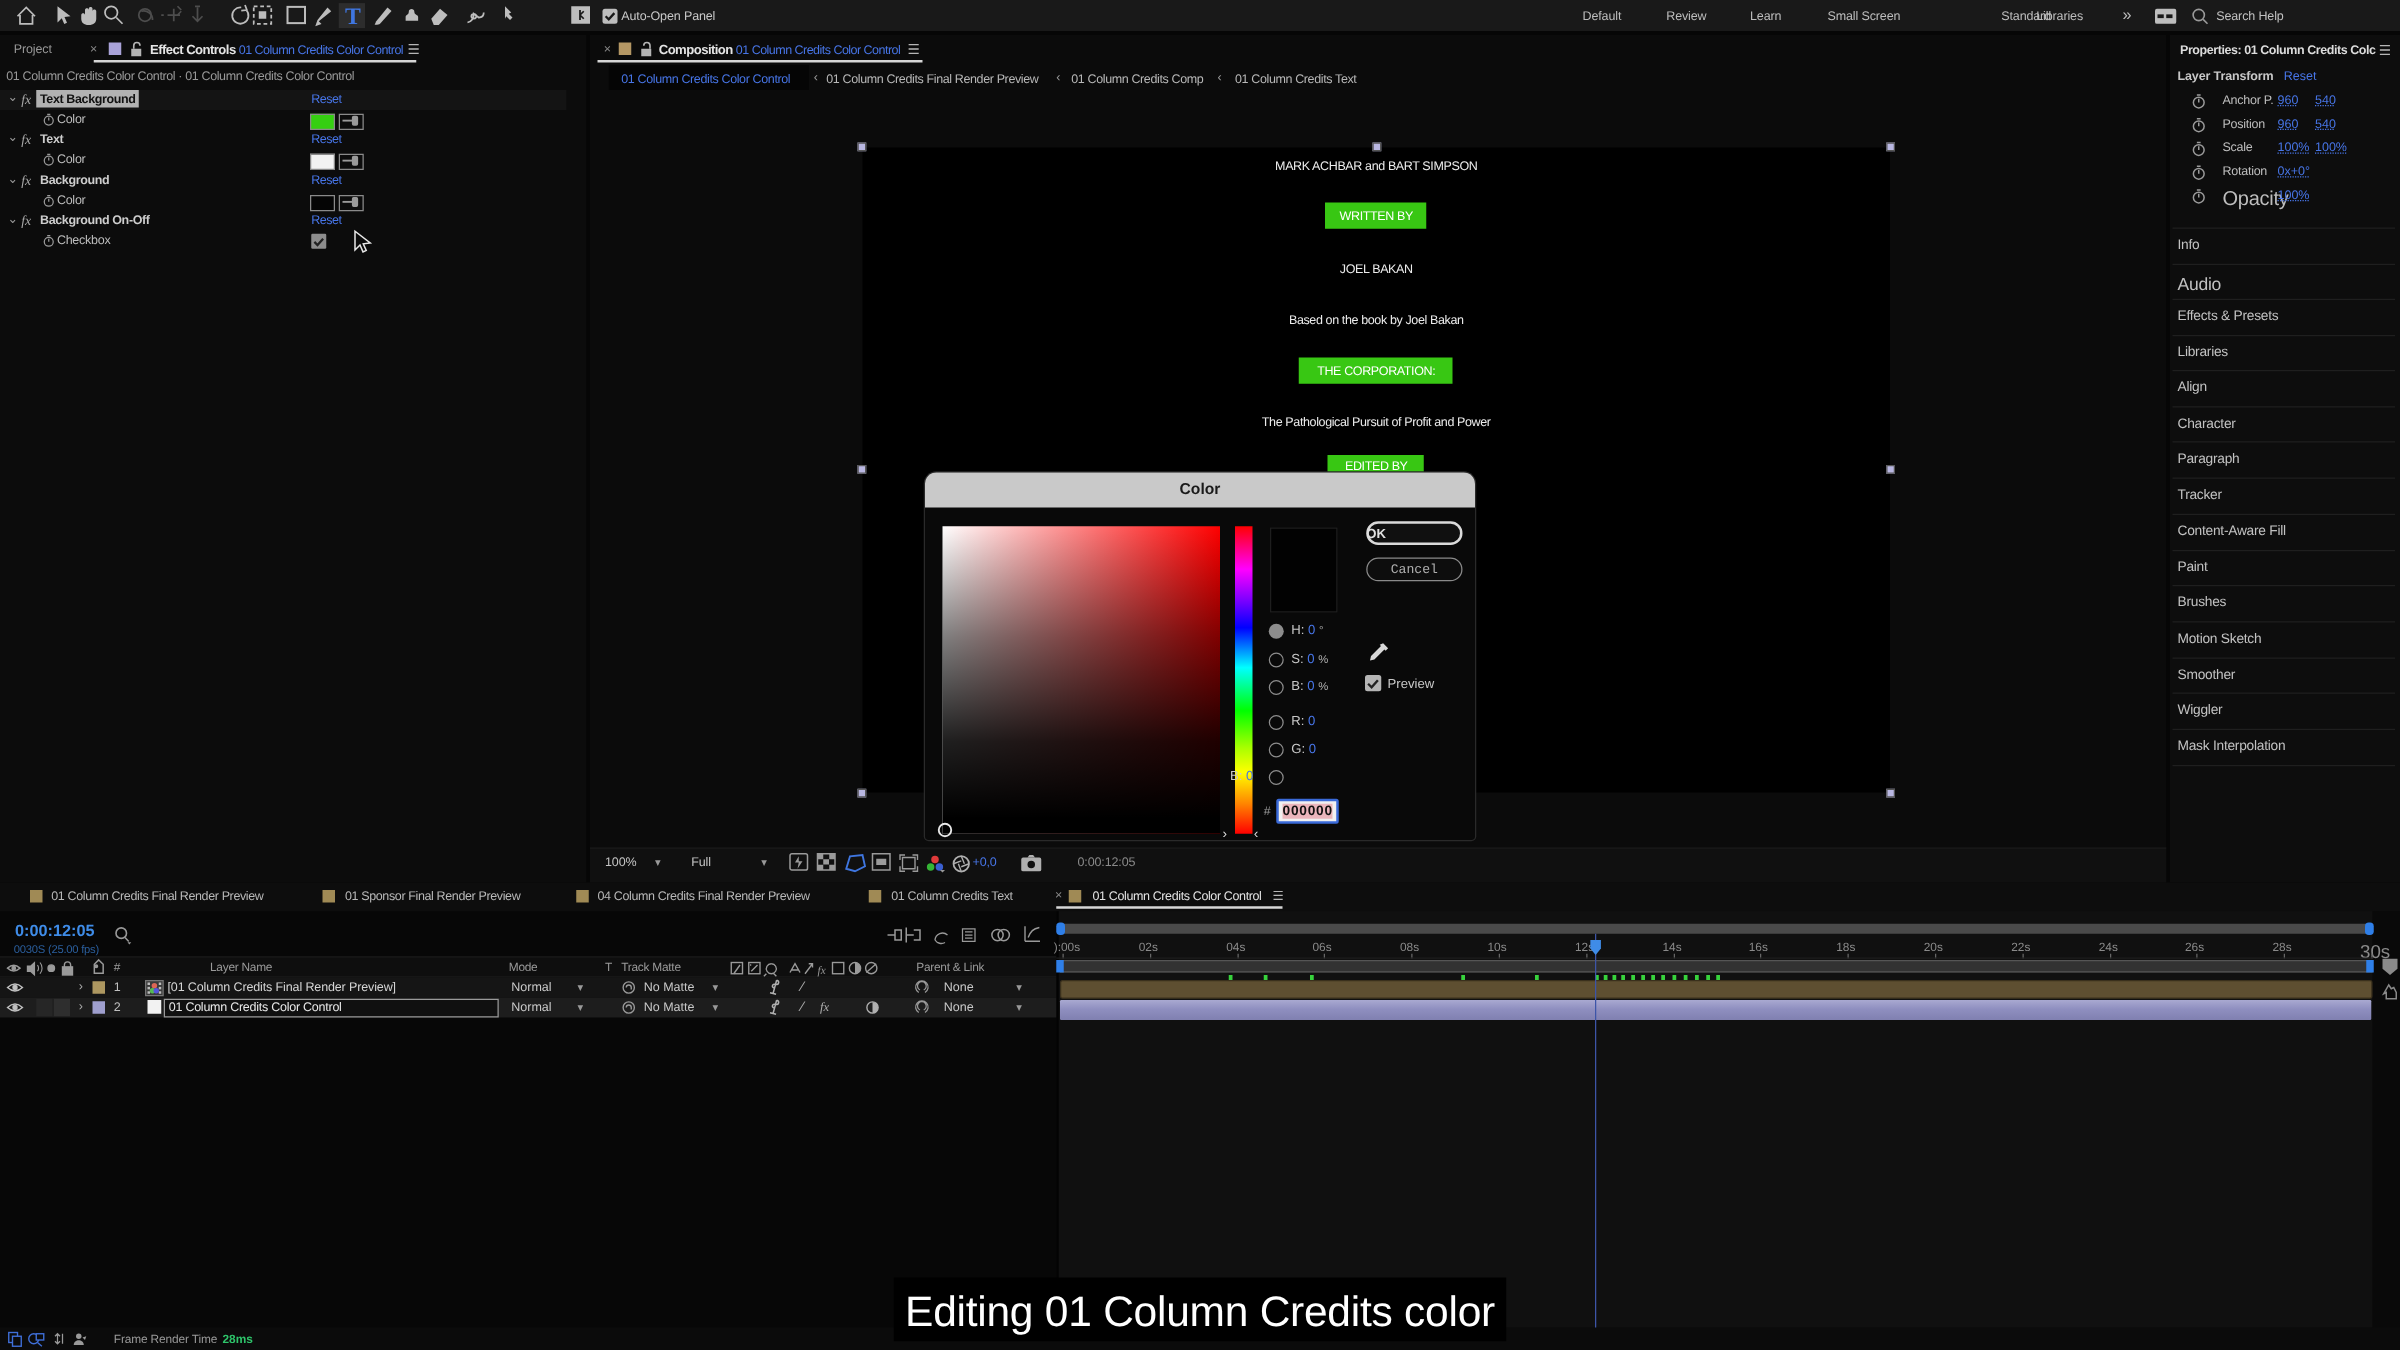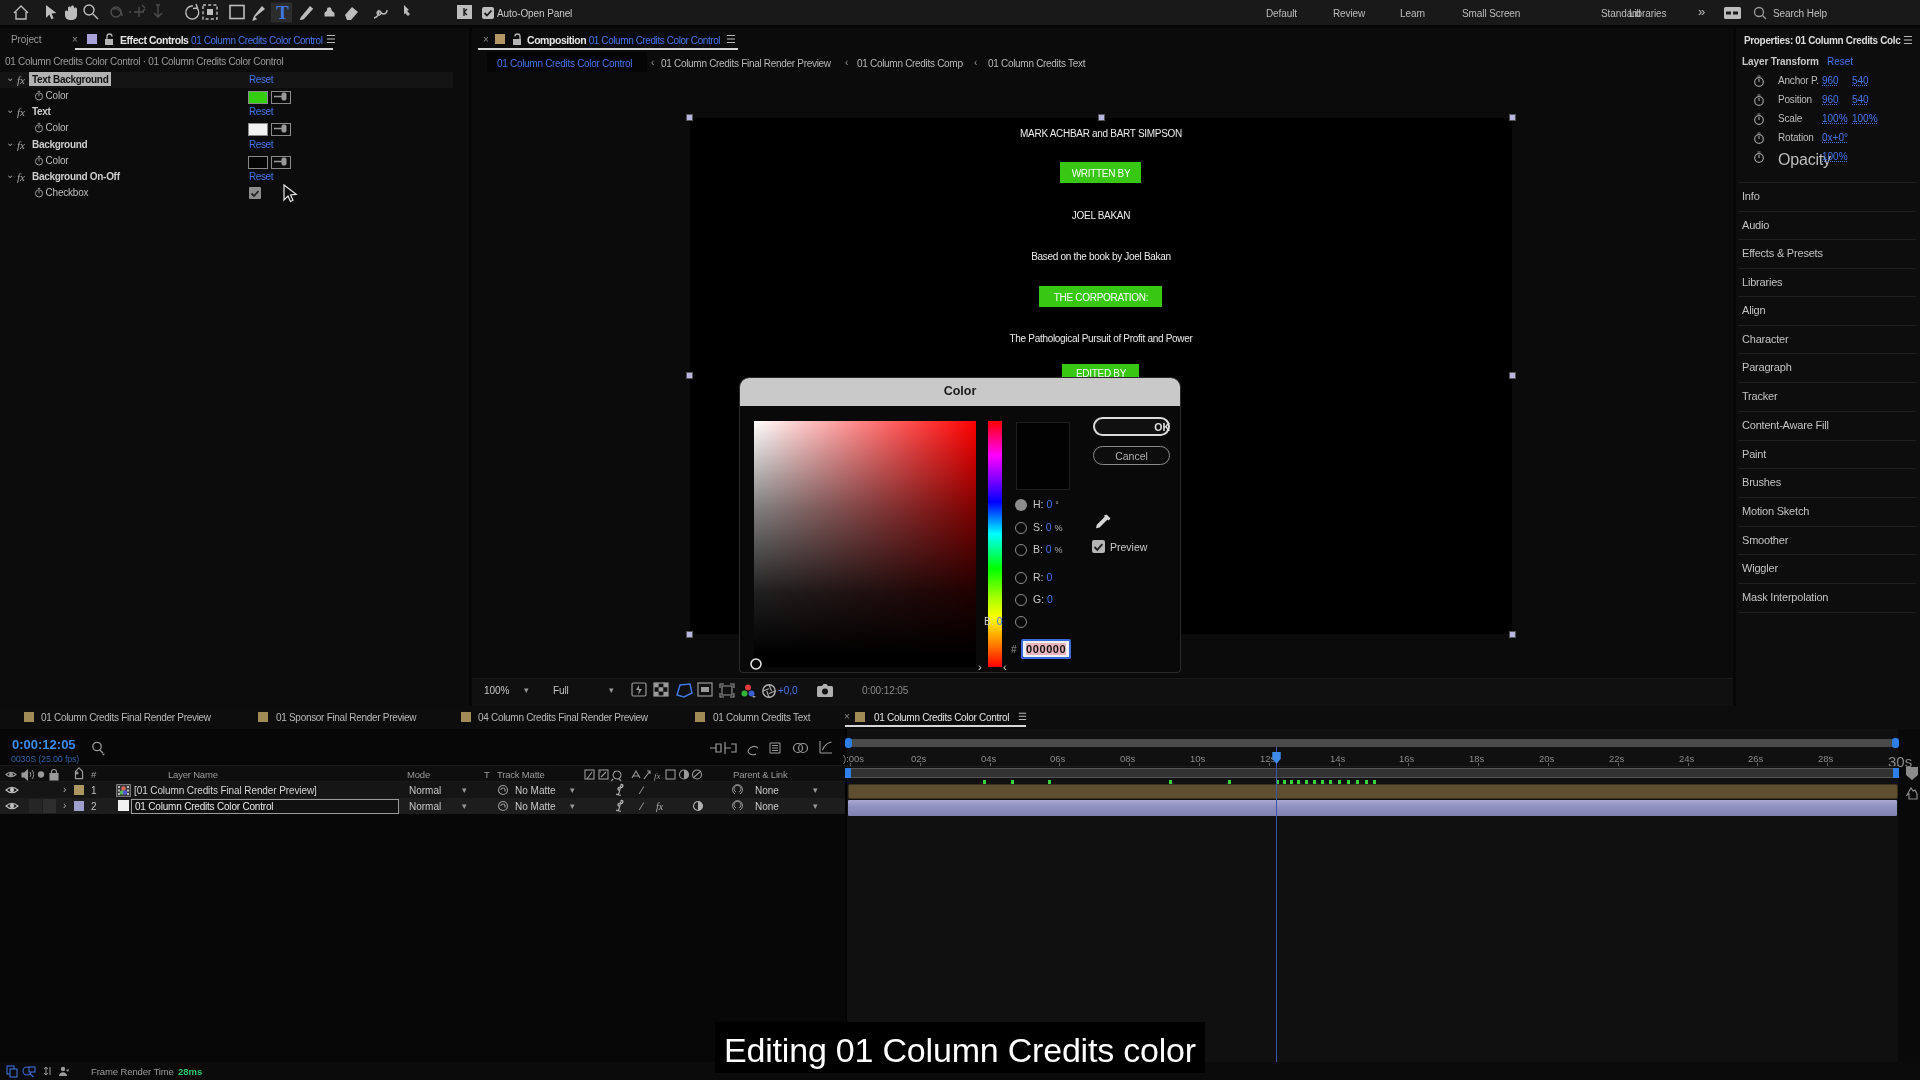--- a/index.html
+++ b/index.html
@@ -180,21 +180,21 @@
 <div class="tx" style="left:1822px;top:132px;font-size:10px;color:#4775e7;text-decoration:underline;text-decoration-style:dotted;">0x+0°</div>
 <svg width="12" height="13" style="left:1753px;top:151px" viewBox="0 0 12 13" fill="none" stroke="#9a9a9a" stroke-width="1.2">
     <circle cx="6" cy="7" r="4.3"></circle>
     <path d="M6 7 v-3 M4.5 1 h3"></path>
   </svg>
 <div class="tx" style="left:1778px;top:151px;font-size:16px;letter-spacing:-0.2px;color:#bdbdbd;">Opacity</div>
 <div class="tx" style="left:1822px;top:151px;font-size:10px;color:#4775e7;text-decoration:underline;text-decoration-style:dotted;">100%</div>
 <div class="abs" style="left:1738px;top:182px;width:178px;height:1px;background:#1f1f1f;"></div>
 <div class="tx" style="left:1742px;top:190px;font-size:11px;letter-spacing:-0.2px;color:#c2c2c2;">Info</div>
 <div class="abs" style="left:1738px;top:211px;width:178px;height:1px;background:#1f1f1f;"></div>
-<div class="tx" style="left:1742px;top:219px;font-size:11px;letter-spacing:-0.2px;color:#c2c2c2;">Audio</div>
+<div class="tx" style="left:1742px;top:219px;font-size:14px;letter-spacing:-0.2px;color:#c2c2c2;">Audio</div>
 <div class="abs" style="left:1738px;top:239px;width:178px;height:1px;background:#1f1f1f;"></div>
 <div class="tx" style="left:1742px;top:247px;font-size:11px;letter-spacing:-0.2px;color:#c2c2c2;">Effects &amp; Presets</div>
 <div class="abs" style="left:1738px;top:268px;width:178px;height:1px;background:#1f1f1f;"></div>
 <div class="tx" style="left:1742px;top:276px;font-size:11px;letter-spacing:-0.2px;color:#c2c2c2;">Libraries</div>
 <div class="abs" style="left:1738px;top:296px;width:178px;height:1px;background:#1f1f1f;"></div>
 <div class="tx" style="left:1742px;top:304px;font-size:11px;letter-spacing:-0.2px;color:#c2c2c2;">Align</div>
 <div class="abs" style="left:1738px;top:325px;width:178px;height:1px;background:#1f1f1f;"></div>
 <div class="tx" style="left:1742px;top:333px;font-size:11px;letter-spacing:-0.2px;color:#c2c2c2;">Character</div>
 <div class="abs" style="left:1738px;top:353px;width:178px;height:1px;background:#1f1f1f;"></div>
 <div class="tx" style="left:1742px;top:361px;font-size:11px;letter-spacing:-0.2px;color:#c2c2c2;">Paragraph</div>
@@ -529,23 +529,23 @@
 <div class="tx" style="left:740px;top:384px;width:440px;text-align:center;font-size:12.5px;font-weight:bold;color:#1a1a1a;">Color</div>
 <div class="abs" style="left:754px;top:421px;width:222px;height:246px;background:linear-gradient(to bottom,rgba(0,0,0,0) 0%,rgba(0,0,0,0.5) 36%,rgba(0,0,0,0.88) 70%,#000 95%),linear-gradient(to right,#ffffff,#ff0000);"></div>
 <svg width="16" height="16" style="left:748px;top:656px" viewBox="0 0 16 16" fill="none" stroke="#e8e8e8" stroke-width="1.5">
     <circle cx="8" cy="8" r="5"></circle>
   </svg>
 <div class="abs" style="left:988px;top:421px;width:14px;height:246px;background:linear-gradient(to bottom,#ff0000 0%,#ff00ff 14%,#7d00ff 24%,#0000ff 33%,#00ffff 46%,#00ff00 60%,#a8ff00 72%,#ffff00 80%,#ff8800 90%,#ff0000 100%);"></div>
 <div class="tx" style="left:978px;top:661px;font-size:11px;color:#ddd;">›</div>
 <div class="tx" style="left:1003px;top:661px;font-size:11px;color:#ddd;">‹</div>
 <div class="abs" style="left:1016px;top:422px;width:52px;height:66px;background:#020202;border:1px solid #1e1e1e;"></div>
 <div class="abs" style="left:1093px;top:417px;width:77px;height:19px;background:#101010;border:2px solid #dadada;border-radius:10px;box-sizing:border-box;"></div>
-<div class="tx" style="left:1093px;top:421px;width:77px;text-align:right;font-size:10.5px;font-weight:bold;color:#e0e0e0;">OK</div>
+<div class="tx" style="left:1093px;top:421px;width:77px;text-align:left;font-size:10.5px;font-weight:bold;color:#e0e0e0;">OK</div>
 <div class="abs" style="left:1093px;top:446px;width:77px;height:19px;background:#0d0d0d;border:1px solid #8a8a8a;border-radius:10px;box-sizing:border-box;"></div>
-<div class="tx" style="left:1093px;top:450px;width:77px;text-align:center;font-size:10.5px;color:#b0b0b0;">Cancel</div>
+<div class="tx" style="left:1093px;top:450px;width:77px;text-align:center;font-size:10.5px;color:#b0b0b0;font-family:Liberation Mono, monospace;">Cancel</div>
 <div class="abs" style="left:1015px;top:499px;width:12px;height:12px;background:#8d8d8d;border-radius:50%;"></div>
 <div class="tx" style="left:1033px;top:498px;font-size:10.5px;color:#c8c8c8;">H: <span class="blue">0</span> <span style="color:#b0b0b0;font-size:9px;">°</span></div>
 <div class="abs" style="left:1015px;top:522px;width:12px;height:12px;border:1.6px solid #8d8d8d;border-radius:50%;box-sizing:border-box;"></div>
 <div class="tx" style="left:1033px;top:521px;font-size:10.5px;color:#c8c8c8;">S: <span class="blue">0</span> <span style="color:#b0b0b0;font-size:9px;">%</span></div>
 <div class="abs" style="left:1015px;top:544px;width:12px;height:12px;border:1.6px solid #8d8d8d;border-radius:50%;box-sizing:border-box;"></div>
 <div class="tx" style="left:1033px;top:543px;font-size:10.5px;color:#c8c8c8;">B: <span class="blue">0</span> <span style="color:#b0b0b0;font-size:9px;">%</span></div>
 <div class="abs" style="left:1015px;top:572px;width:12px;height:12px;border:1.6px solid #8d8d8d;border-radius:50%;box-sizing:border-box;"></div>
 <div class="tx" style="left:1033px;top:571px;font-size:10.5px;color:#c8c8c8;">R: <span class="blue">0</span> <span style="color:#b0b0b0;font-size:9px;"></span></div>
 <div class="abs" style="left:1015px;top:594px;width:12px;height:12px;border:1.6px solid #8d8d8d;border-radius:50%;box-sizing:border-box;"></div>
 <div class="tx" style="left:1033px;top:593px;font-size:10.5px;color:#c8c8c8;">G: <span class="blue">0</span> <span style="color:#b0b0b0;font-size:9px;"></span></div>

